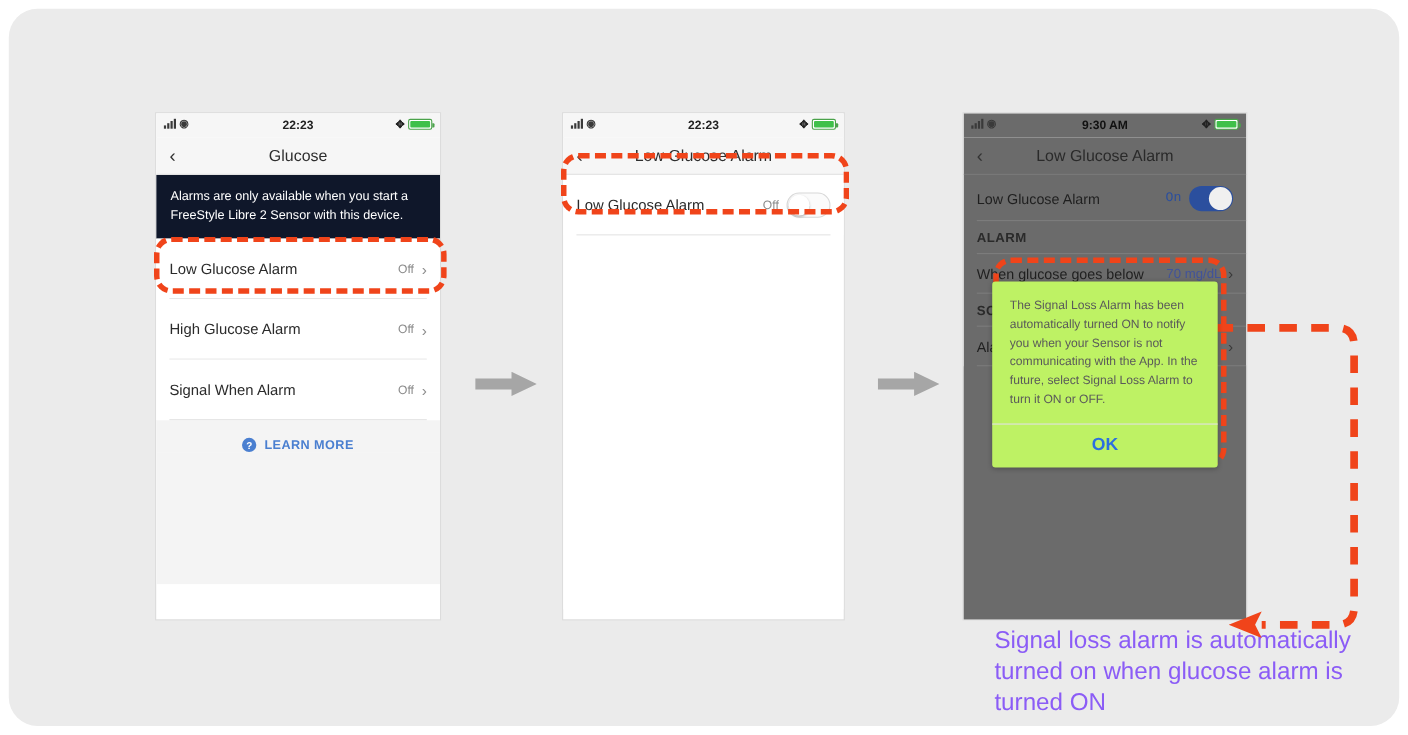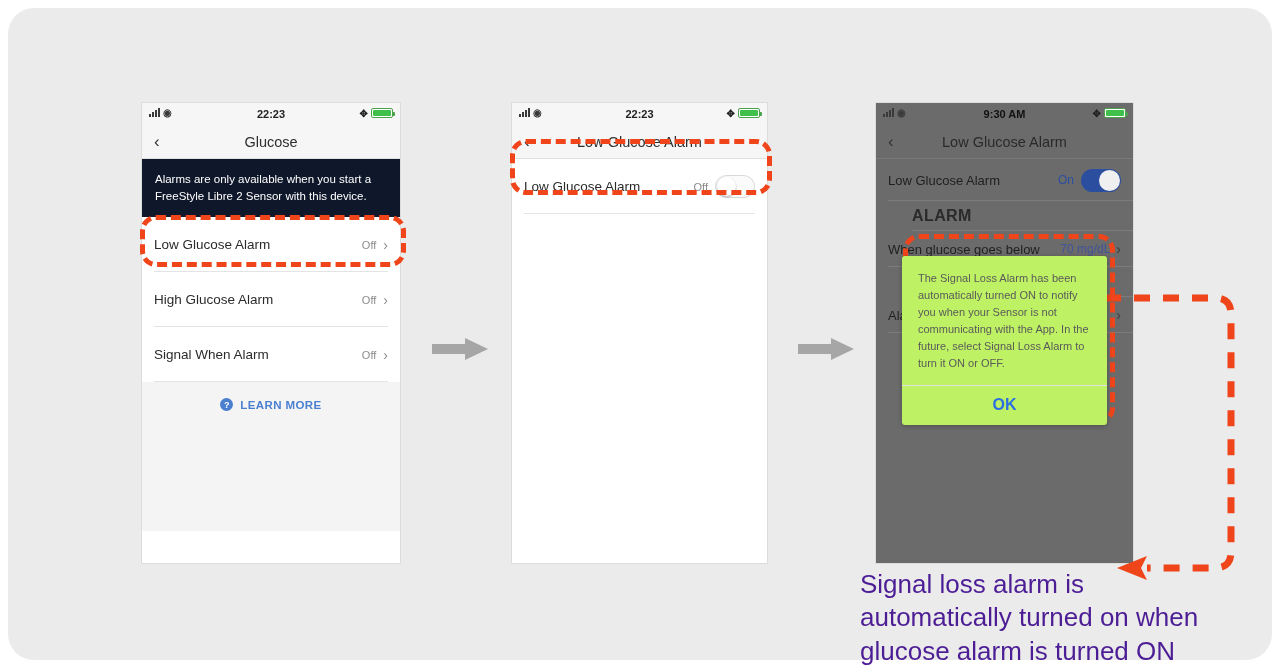--- a/index.html
+++ b/index.html
@@ -92,30 +92,30 @@
     background: #4a7fd0; color: #fff; font-size: 9px; font-weight: bold;
     display: flex; align-items: center; justify-content: center;
   }
 
   
   .toggle { width: 40px; height: 23px; border-radius: 12px; position: relative; }
   .toggle.off { background: #fbfbfb; border: 1px solid #d8d8d8; }
   .toggle.off .knob { position: absolute; left: 1px; top: 1px; width: 19px; height: 19px; border-radius: 50%; background: #fff; box-shadow: 0 1px 2px rgba(0,0,0,.3); }
   .toggle.on { background: #2b4f9e; }
   .toggle.on .knob { position: absolute; right: 1px; top: 1px; width: 21px; height: 21px; border-radius: 50%; background: #f0f0f0; }
-  .onlabel { color: #2b4f9e; font-size: 12px; margin-right: 7px; }
+  .onlabel { color: #2b4f9e; font-size: 12px; margin-right: 7px; font-family: Liberation Mono, monospace; }
 
   
   .dim-rows { background: #6b6b6b; }
   .dim-row {
     height: 36px; display: flex; align-items: center; padding: 0 12px;
     position: relative; font-size: 13px; color: #1f1f1f;
   }
   .dim-row.tall { height: 42px; }
-  .dim-row.sec { font-size: 16px; font-weight: bold; color: #2a2a2a; letter-spacing: .4px; height: 30px; margin-left: 24px; }
+  .dim-row.sec { font-size: 12px; font-weight: bold; color: #2a2a2a; letter-spacing: .4px; height: 30px; }
   .dim-row.sep::after { content:""; position:absolute; left:12px; right:0; bottom:0; height:1px; background:#7c7c7c; }
   .dim-row .lbl { flex: 1; }
   .dim-row .val { color: #41539a; font-size: 12px; margin-right: 6px; }
   .dim-row .chev { color: #3a3a3a; font-size: 14px; }
   .dim-fill { background: #6b6b6b; flex: 1; }
 
   
   .dialog {
     position: absolute; left: 902px; top: 256px; width: 205px;
     background: #bef264; border-radius: 3px; z-index: 40;
@@ -135,22 +135,22 @@
   .hl { position: absolute; border: 5px dashed #f0441a; border-radius: 16px; z-index: 30; }
   #hl1 { left: 140px; top: 215px; width: 266px; height: 52px; }
   #hl2 { left: 510px; top: 139px; width: 262px; height: 56px; }
   #hl3 { left: 903px; top: 234px; width: 212px; height: 190px; }
 
   
   #callout { position: absolute; left: 1095px; top: 280px; width: 185px; height: 320px; z-index: 35; }
 
   
   .caption {
-    position: absolute; left: 860px; top: 568px; width: 360px;
-    font-size: 26px; line-height: 1.28; color: #4c1d95;
+    position: absolute; left: 904px; top: 568px; width: 360px;
+    font-size: 22px; line-height: 1.28; color: #8b5cf6;
   }
 </style>
 </head>
 <body>
 
 <div id="stage">
   <div class="panel"></div>
 
   <div class="phone" id="phone1">
     <div class="statusbar">

